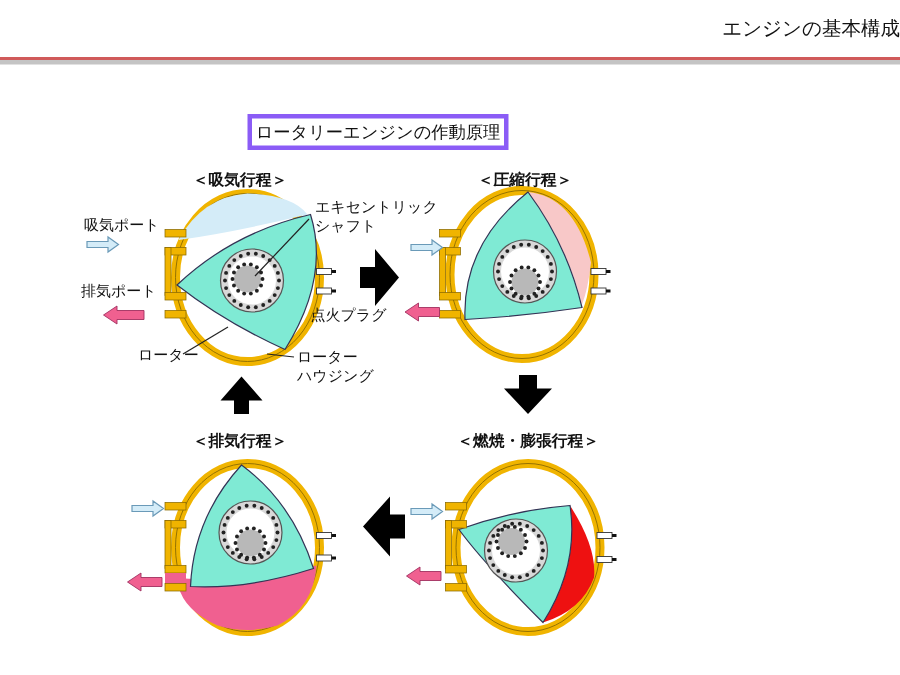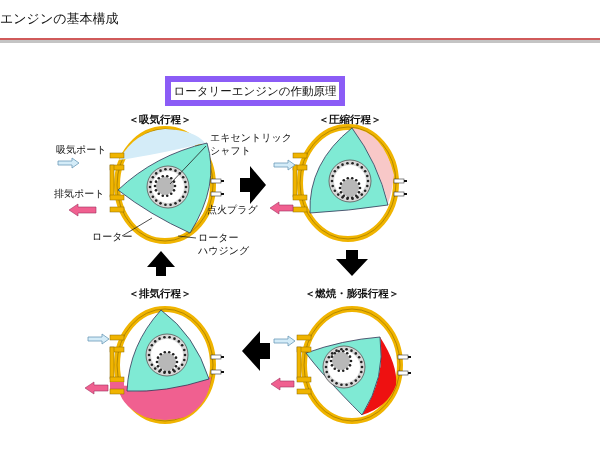--- a/index.html
+++ b/index.html
@@ -1,23 +1,23 @@
 <!DOCTYPE html>
 <html><head>
 <meta charset="utf-8">
 <style>
   html, body { margin: 0; padding: 0; background: #ffffff; }
   body { width: 600px; height: 450px; position: relative; overflow: hidden;
          font-family: "DejaVu Sans", sans-serif; color: #111; }
-  .page-title { position: absolute; left: 0; width: 600px; top: 10px; text-align: left;
+  .page-title { position: absolute; left: 0; width: 600px; top: 10px; text-align: right;
                 font-size: 13px; }
   .rule-red { position: absolute; left: 0; width: 600px; top: 38px; height: 2px; background: #d05a5a; }
   .rule-gray { position: absolute; left: 0; width: 600px; top: 40px; height: 3px; background: #c4c4c4; }
   .subtitle-box { position: absolute; left: 165px; top: 76px; width: 168px; height: 18px;
-                  border: 6px solid #8b5cf6; font-size: 11.5px; line-height: 18px; text-align: center; }
+                  border: 3px solid #8b5cf6; font-size: 11.5px; line-height: 18px; text-align: center; }
   svg.diagram { position: absolute; left: 0; top: 0; width: 600px; height: 450px; }
   .lbl { font-family: "DejaVu Sans", sans-serif; font-size: 10px; fill: #111; }
   .stage { font-family: "DejaVu Sans", sans-serif; font-size: 10.5px; fill: #111; font-weight: bold; }
 </style>
 </head>
 <body>
 
 <div class="page-title">エンジンの基本構成</div>
 <div class="rule-red"></div>
 <div class="rule-gray"></div>

